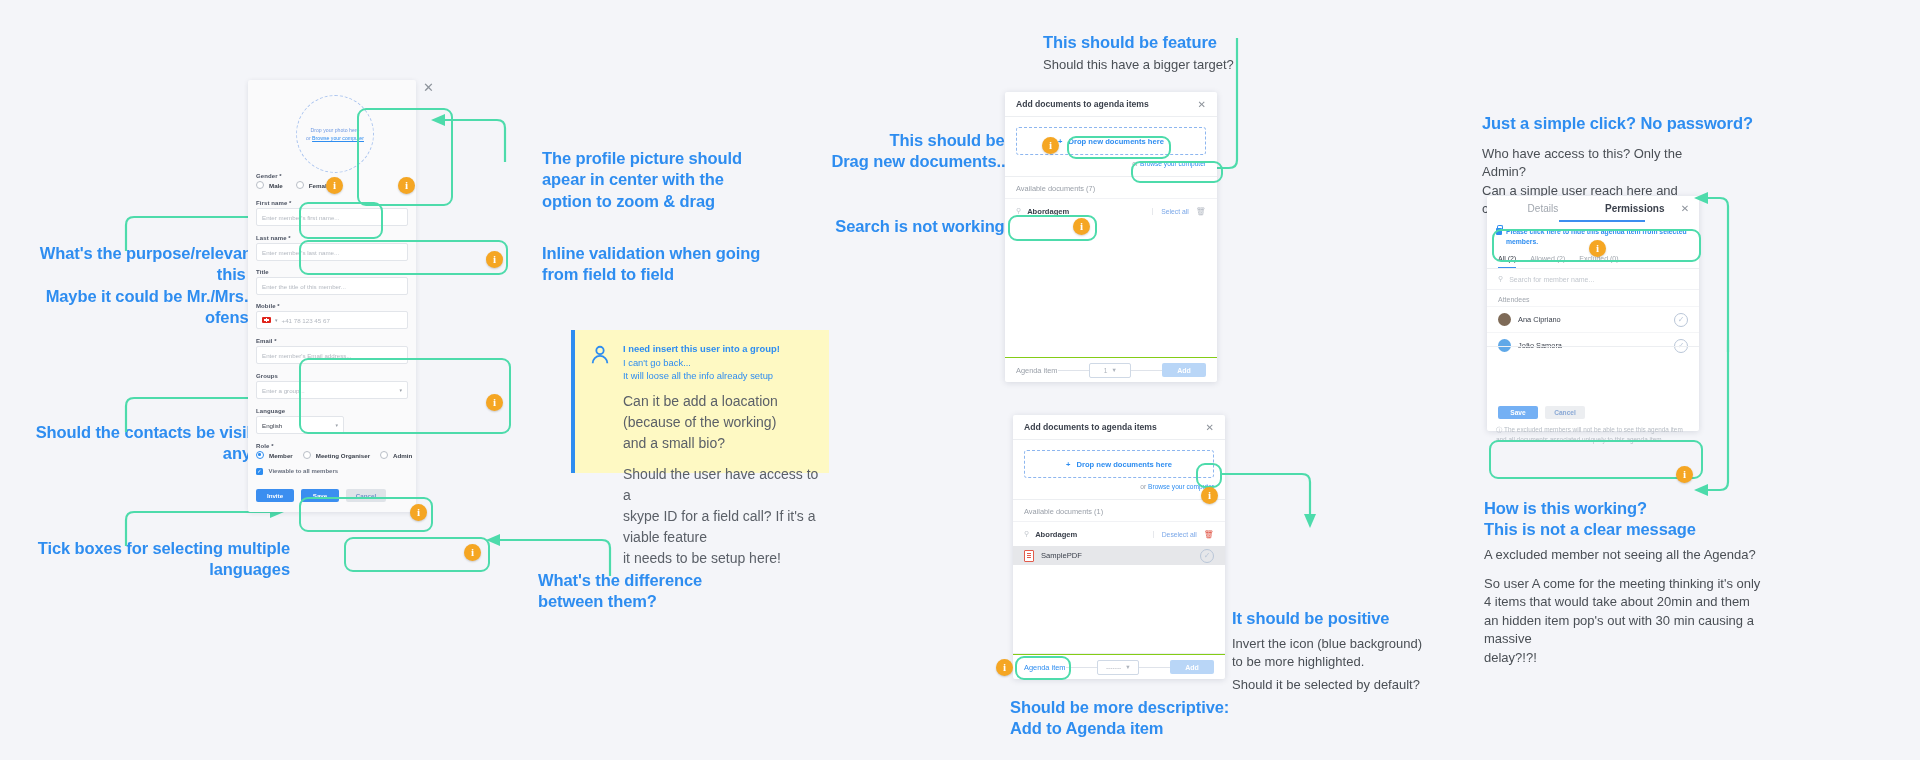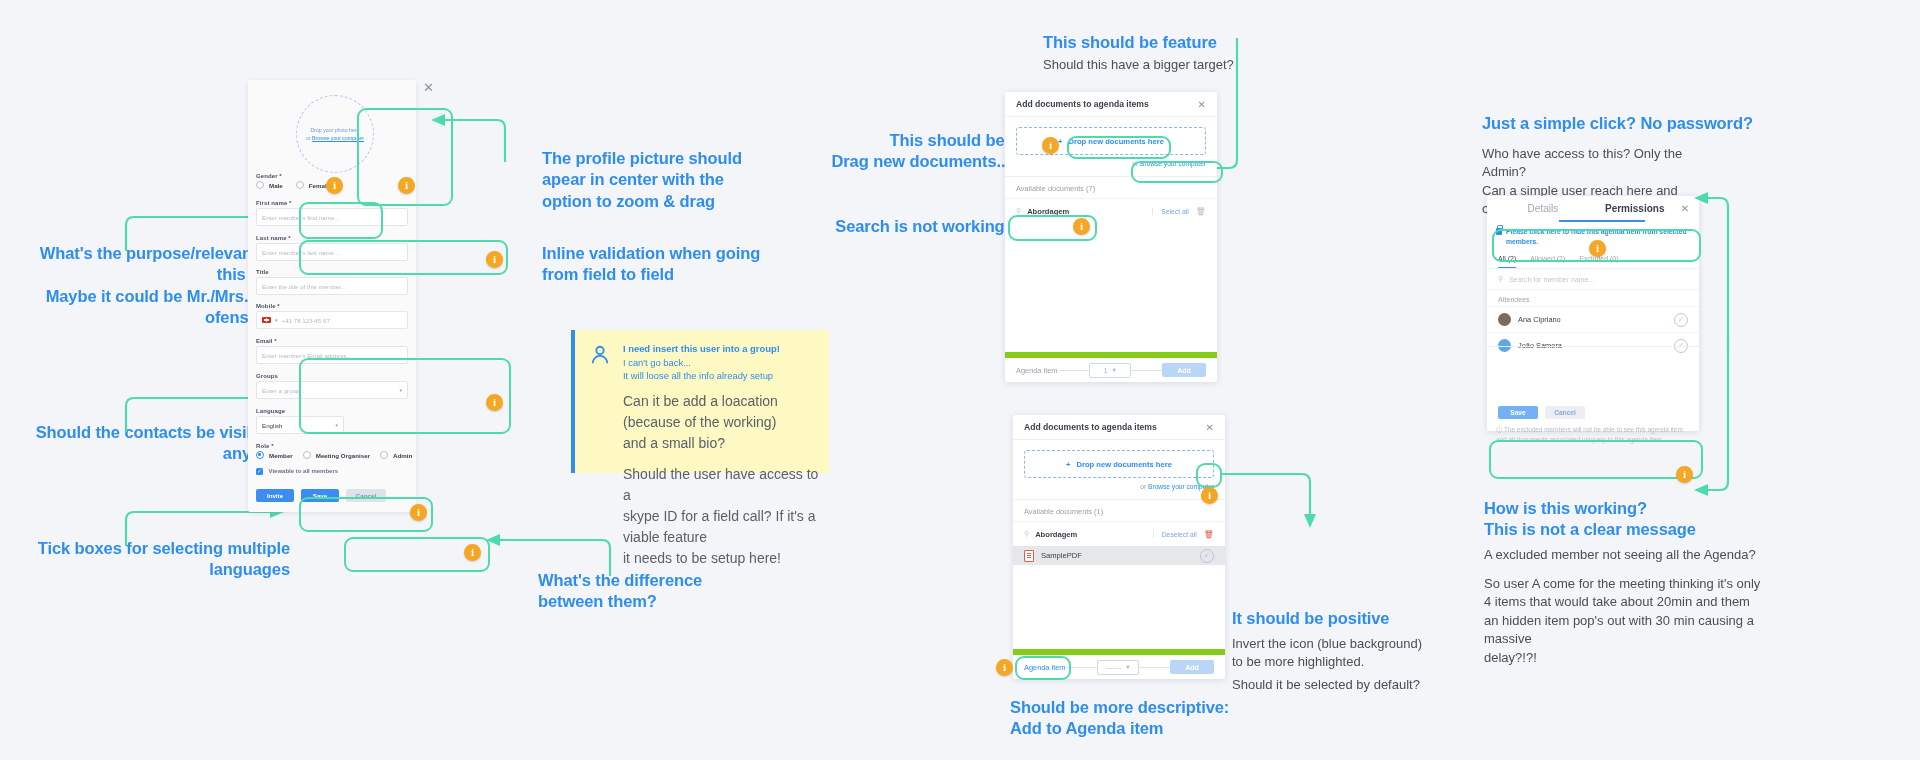--- a/index.html
+++ b/index.html
@@ -142,21 +142,21 @@
   }
   .pdficon{width:8px;height:10px;background:#fff;border:1px solid #e25b4c;border-radius:1px;position:relative;flex:none;}
   .pdficon::after{content:"";position:absolute;left:1.5px;top:2px;width:4px;height:1px;background:#e25b4c;box-shadow:0 2px 0 #e25b4c,0 4px 0 #e25b4c;}
   .checkcircle{
     margin-left:auto;width:12px;height:12px;border-radius:50%;
     border:1.4px solid #3b8ef0;color:#3b8ef0;font-size:8px;
     display:flex;align-items:center;justify-content:center;
   }
   .checkcircle.grey{border-color:#b9c6d8;color:#b9c6d8;}
   .footrow{
-    border-top:6px solid #84cc16;height:24px;display:flex;align-items:center;
+    border-top:1px solid #84cc16;height:24px;display:flex;align-items:center;
     padding:0 11px;gap:0;
   }
   .footrow .lbl{font-size:7.4px;color:#9aa0a9;}
   .dash-connect{flex:1;height:1px;background:#dfe3ea;}
   .mini-select{
     width:40px;height:13px;border:1px solid #cfd9e6;border-radius:2px;background:#fff;
     display:flex;align-items:center;justify-content:center;gap:5px;
     font-size:6.6px;color:#aeb4bd;
   }
   .addbtn{

